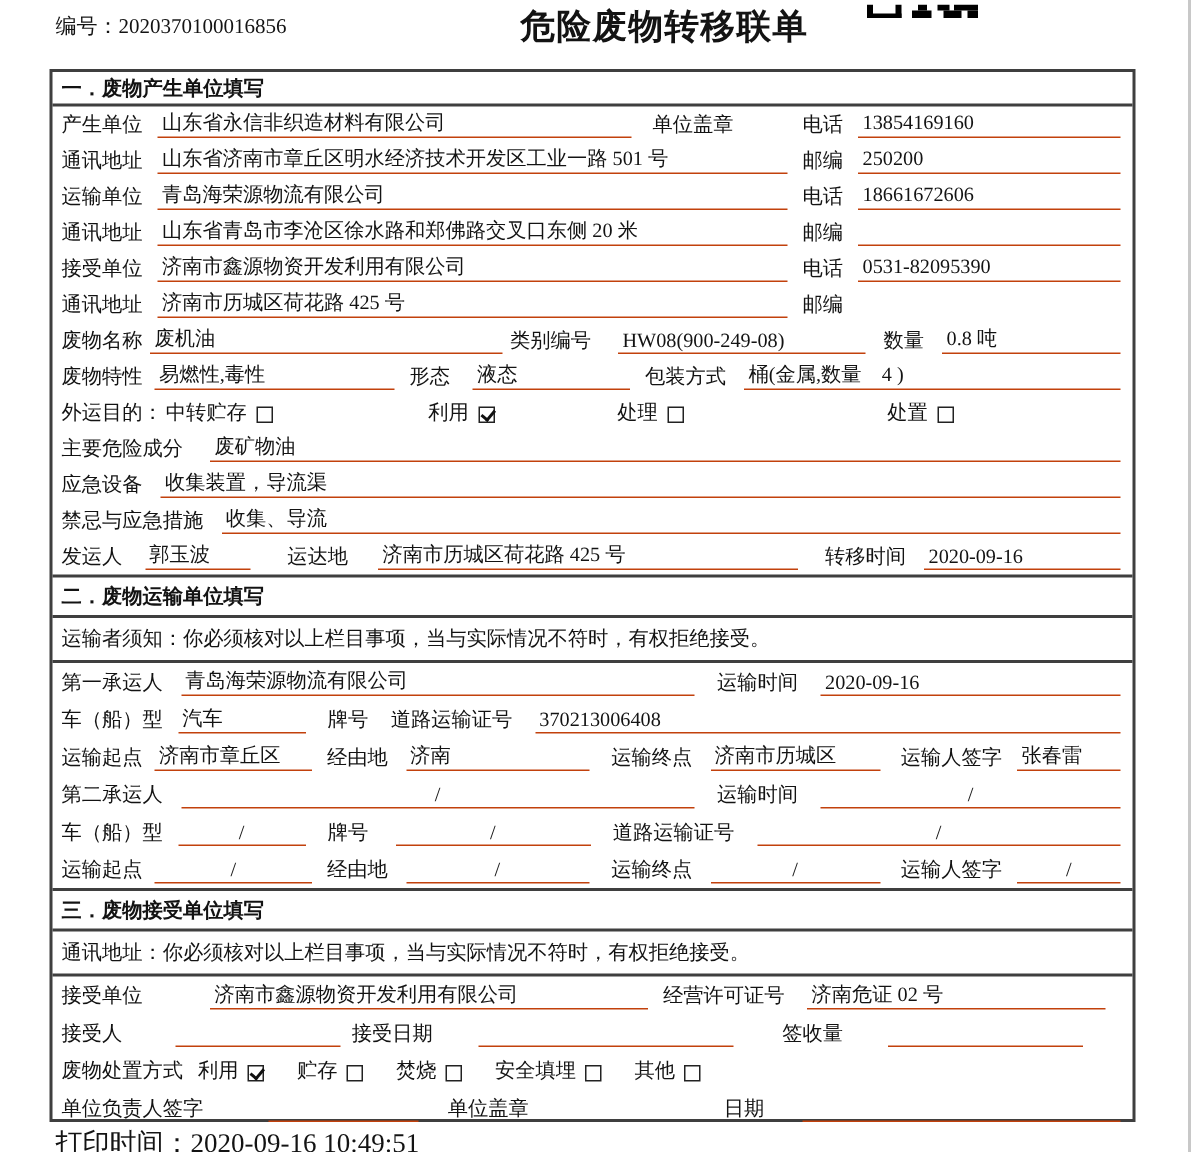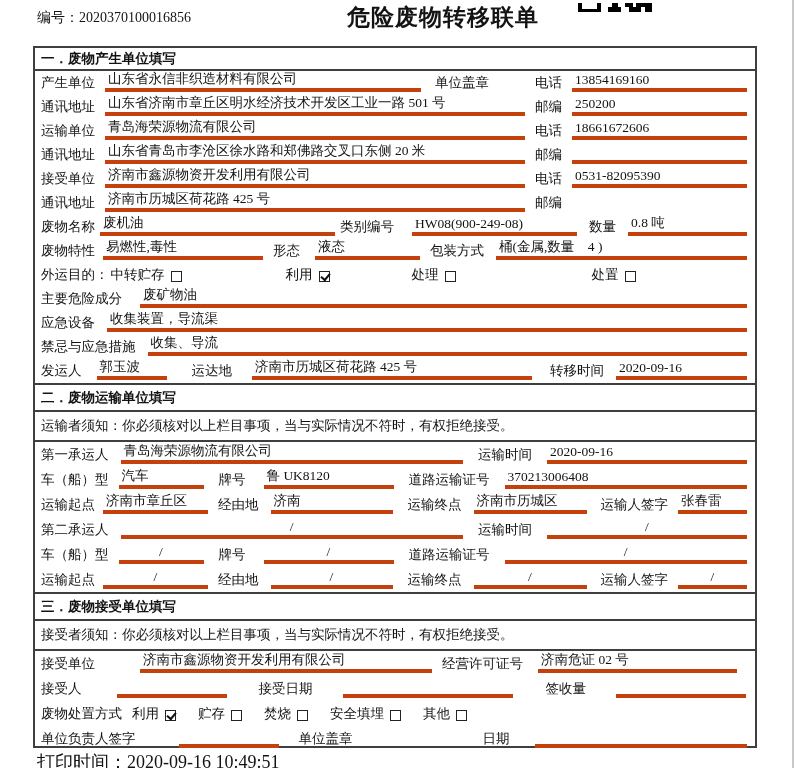--- a/index.html
+++ b/index.html
@@ -29,27 +29,27 @@
     display:flex;align-items:center;height:28px;border-bottom:2px solid #3f3f3f;
     padding:0 6px;flex:none;white-space:nowrap;
   }
   .row{
     display:flex;align-items:flex-end;height:24px;padding:0 8px 3px 6px;
     box-sizing:border-box;flex:none;white-space:nowrap;
   }
   .row.h25{height:25px}
   .lbl{white-space:nowrap;flex:none}
   .val{
-    border-bottom:4px solid #c2410c;padding:0 3px;white-space:nowrap;
+    border-bottom:1px solid #c2410c;padding:0 3px;white-space:nowrap;
     box-sizing:border-box;overflow:hidden;flex:none;
   }
   .fill{flex:1 1 auto;min-width:0}
   .ctr{text-align:center}
   .lft{flex:1 1 auto;display:flex;align-items:flex-end;min-width:0;margin-right:10px}
-  .rgt{width:212px;flex:none;display:flex;align-items:flex-end}
+  .rgt{width:212px;flex:none;display:flex;}
   .rgt .lbl{margin-right:10px}
   .rgt .val{flex:1 1 auto;min-width:0}
   .opt{display:flex;align-items:flex-end;flex:none}
   .cb{
     display:inline-block;width:11px;height:11px;border:1px solid #222;
     margin-left:6px;margin-bottom:2px;position:relative;flex:none;box-sizing:border-box;
   }
   .cb.checked::before{
     content:"";position:absolute;left:1px;top:1px;width:7px;height:4px;
     border-left:2px solid #111;border-bottom:2px solid #111;transform:rotate(-50deg);
@@ -222,21 +222,20 @@
     <span class="lbl">第一承运人</span>
     <span class="val fill" style="margin-left:12px">青岛海荣源物流有限公司</span>
     <span class="lbl" style="margin-left:15px">运输时间</span>
     <span class="val" style="margin-left:15px;width:200px">2020-09-16</span>
   </div>
 
   <div class="row h25">
     <span class="lbl">车（船）型</span>
     <span class="val" style="margin-left:10px;width:85px">汽车</span>
     <span class="lbl" style="margin-left:15px">牌号</span>
-    <span class="val" style="margin-left:18px;width:130px">鲁 UK8120</span>
     <span class="lbl" style="margin-left:15px">道路运输证号</span>
     <span class="val fill" style="margin-left:15px">370213006408</span>
   </div>
 
   <div class="row h25">
     <span class="lbl">运输起点</span>
     <span class="val" style="margin-left:8px;width:105px">济南市章丘区</span>
     <span class="lbl" style="margin-left:10px">经由地</span>
     <span class="val" style="margin-left:12px;width:122px">济南</span>
     <span class="lbl" style="margin-left:15px">运输终点</span>
@@ -268,35 +267,35 @@
     <span class="val ctr" style="margin-left:12px;width:122px">/</span>
     <span class="lbl" style="margin-left:15px">运输终点</span>
     <span class="val ctr" style="margin-left:12px;width:113px">/</span>
     <span class="lbl" style="margin-left:14px">运输人签字</span>
     <span class="val fill ctr" style="margin-left:10px">/</span>
   </div>
 
   <div class="sec-head mid">三．废物接受单位填写</div>
 
   <div class="note-row">
-    <span class="lbl">接受者须知：</span>
+    <span class="lbl">通讯地址：</span>
     <span>你必须核对以上栏目事项，当与实际情况不符时，有权拒绝接受。</span>
   </div>
 
   <div class="row h25">
     <span class="lbl">接受单位</span>
     <span class="val" style="margin-left:45px;width:292px">济南市鑫源物资开发利用有限公司</span>
     <span class="lbl" style="margin-left:10px">经营许可证号</span>
     <span class="val fill" style="margin-left:15px;margin-right:10px">济南危证 02 号</span>
   </div>
 
   <div class="row h25">
     <span class="lbl">接受人</span>
     <span class="val" style="margin-left:35px;width:110px"></span>
-    <span class="lbl" style="margin-left:32px">接受日期</span>
+    <span class="lbl" style="margin-left:8px">接受日期</span>
     <span class="val" style="margin-left:30px;width:170px"></span>
     <span class="lbl" style="margin-left:33px">签收量</span>
     <span class="val" style="margin-left:30px;width:130px"></span>
   </div>
 
   <div class="row h25">
     <span class="lbl">废物处置方式</span>
     <span class="opt" style="margin-left:10px">
       <span class="lbl">利用</span>
       <span class="cb checked"></span>

